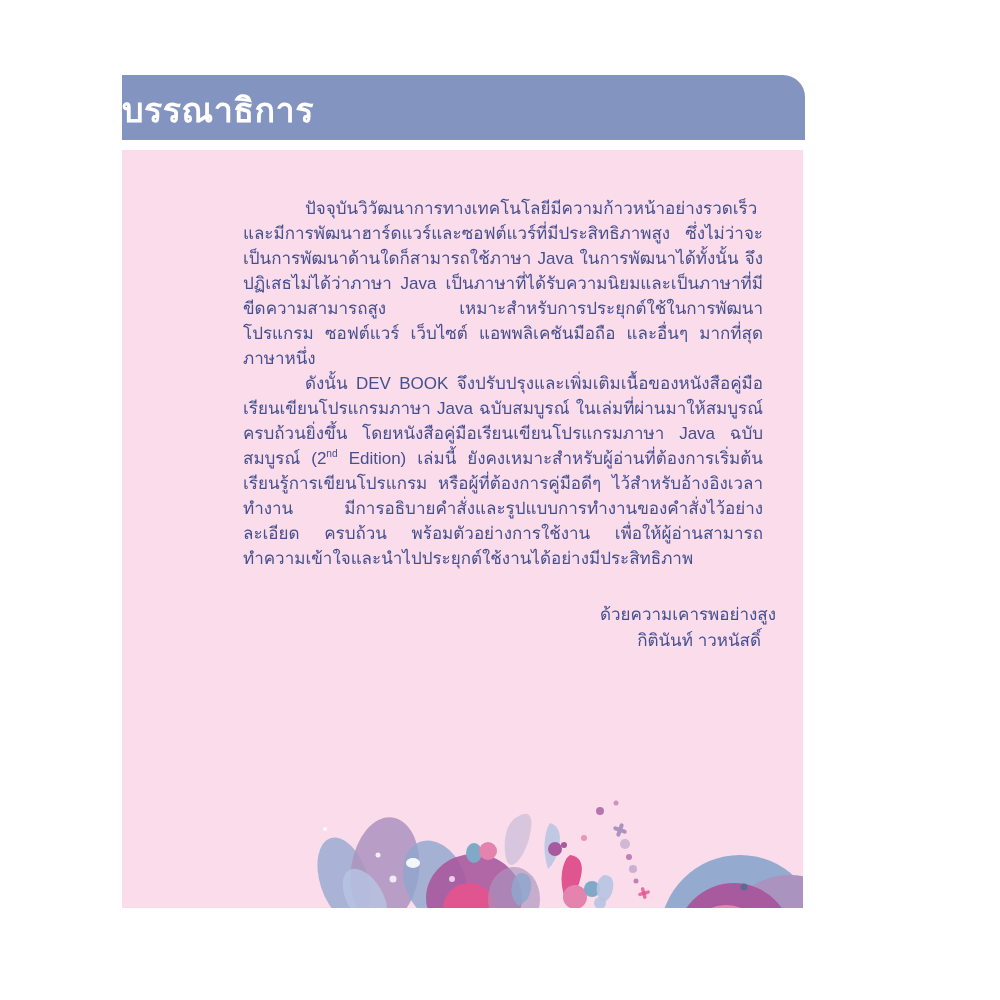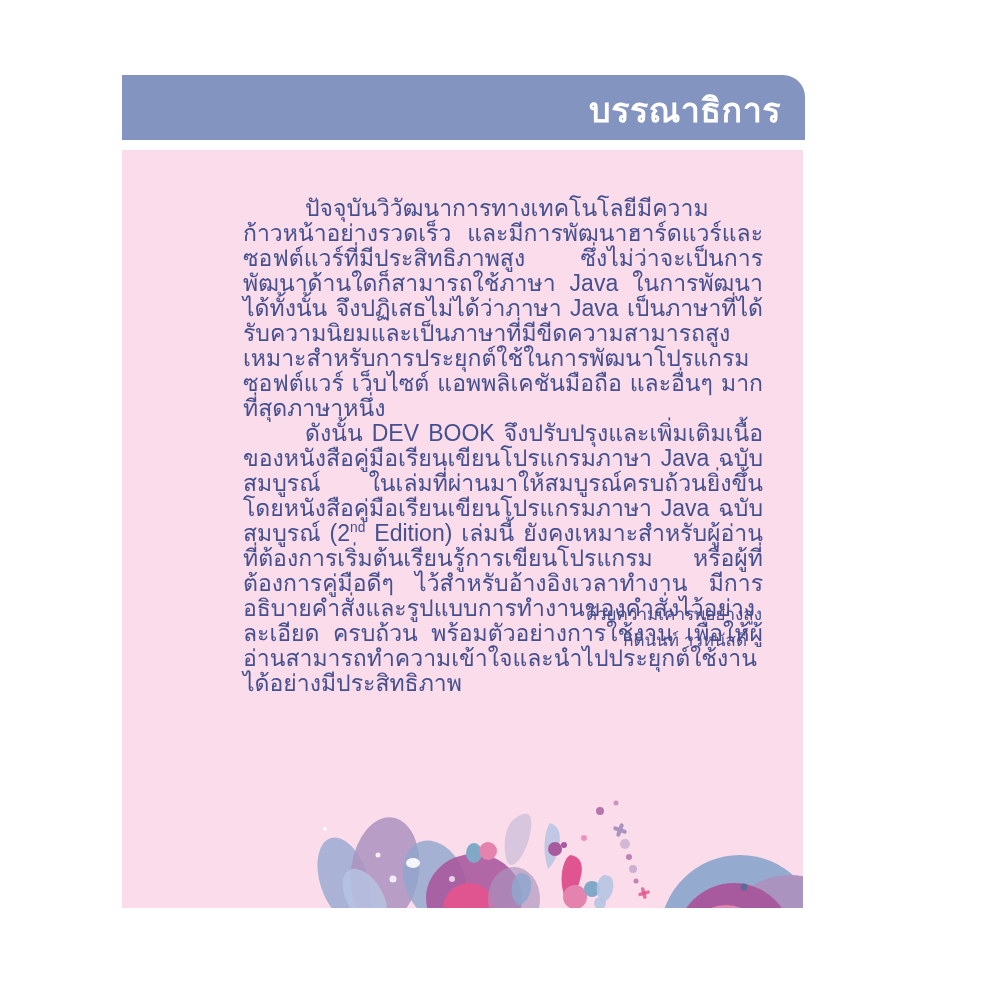--- a/index.html
+++ b/index.html
@@ -22,43 +22,43 @@
   *{margin:0;padding:0;box-sizing:border-box;}
   html,body{background:#ffffff;}
   body{font-family:"Liberation Sans",sans-serif;}
   .page{
     position:relative;width:1000px;height:1000px;background:var(--page-bg);overflow:hidden;
   }
   .header-bar{
     position:absolute;left:122px;top:75px;width:683px;height:65px;
     background:var(--header-bg);
     border-radius:0 22px 0 0;
-    display:flex;align-items:center;justify-content:flex-end;
+    display:flex;align-items:center;justify-content:flex-start;
     padding-right:24px;
   }
   .header-title{
     color:var(--header-text);
     font-size:34px;font-weight:bold;letter-spacing:.5px;
     line-height:1;padding-top:4px;
   }
   .content-panel{
     position:absolute;left:122px;top:150px;width:681px;height:758px;
     background:var(--content-bg);
     overflow:hidden;
   }
   .body-text{
     position:absolute;left:121px;top:46px;width:520px;
     color:var(--body-text);
-    font-size:23px;line-height:25px;
+    font-size:17px;line-height:25px;
     text-align:justify;
   }
   .body-text p{text-indent:62px;margin:0;}
   .body-text sup{font-size:60%;line-height:0;}
   .signature-block{
-    position:absolute;top:452px;right:41px;
+    position:absolute;top:452px;right:27px;
     color:var(--body-text);
     font-size:17px;line-height:26px;
     text-align:right;
   }
   .signature-block .sig-name{padding-right:15px;}
   .deco{
     position:absolute;left:0;bottom:0;width:681px;height:125px;
     display:block;
   }
   .c-blue{fill:var(--deco-blue);}

